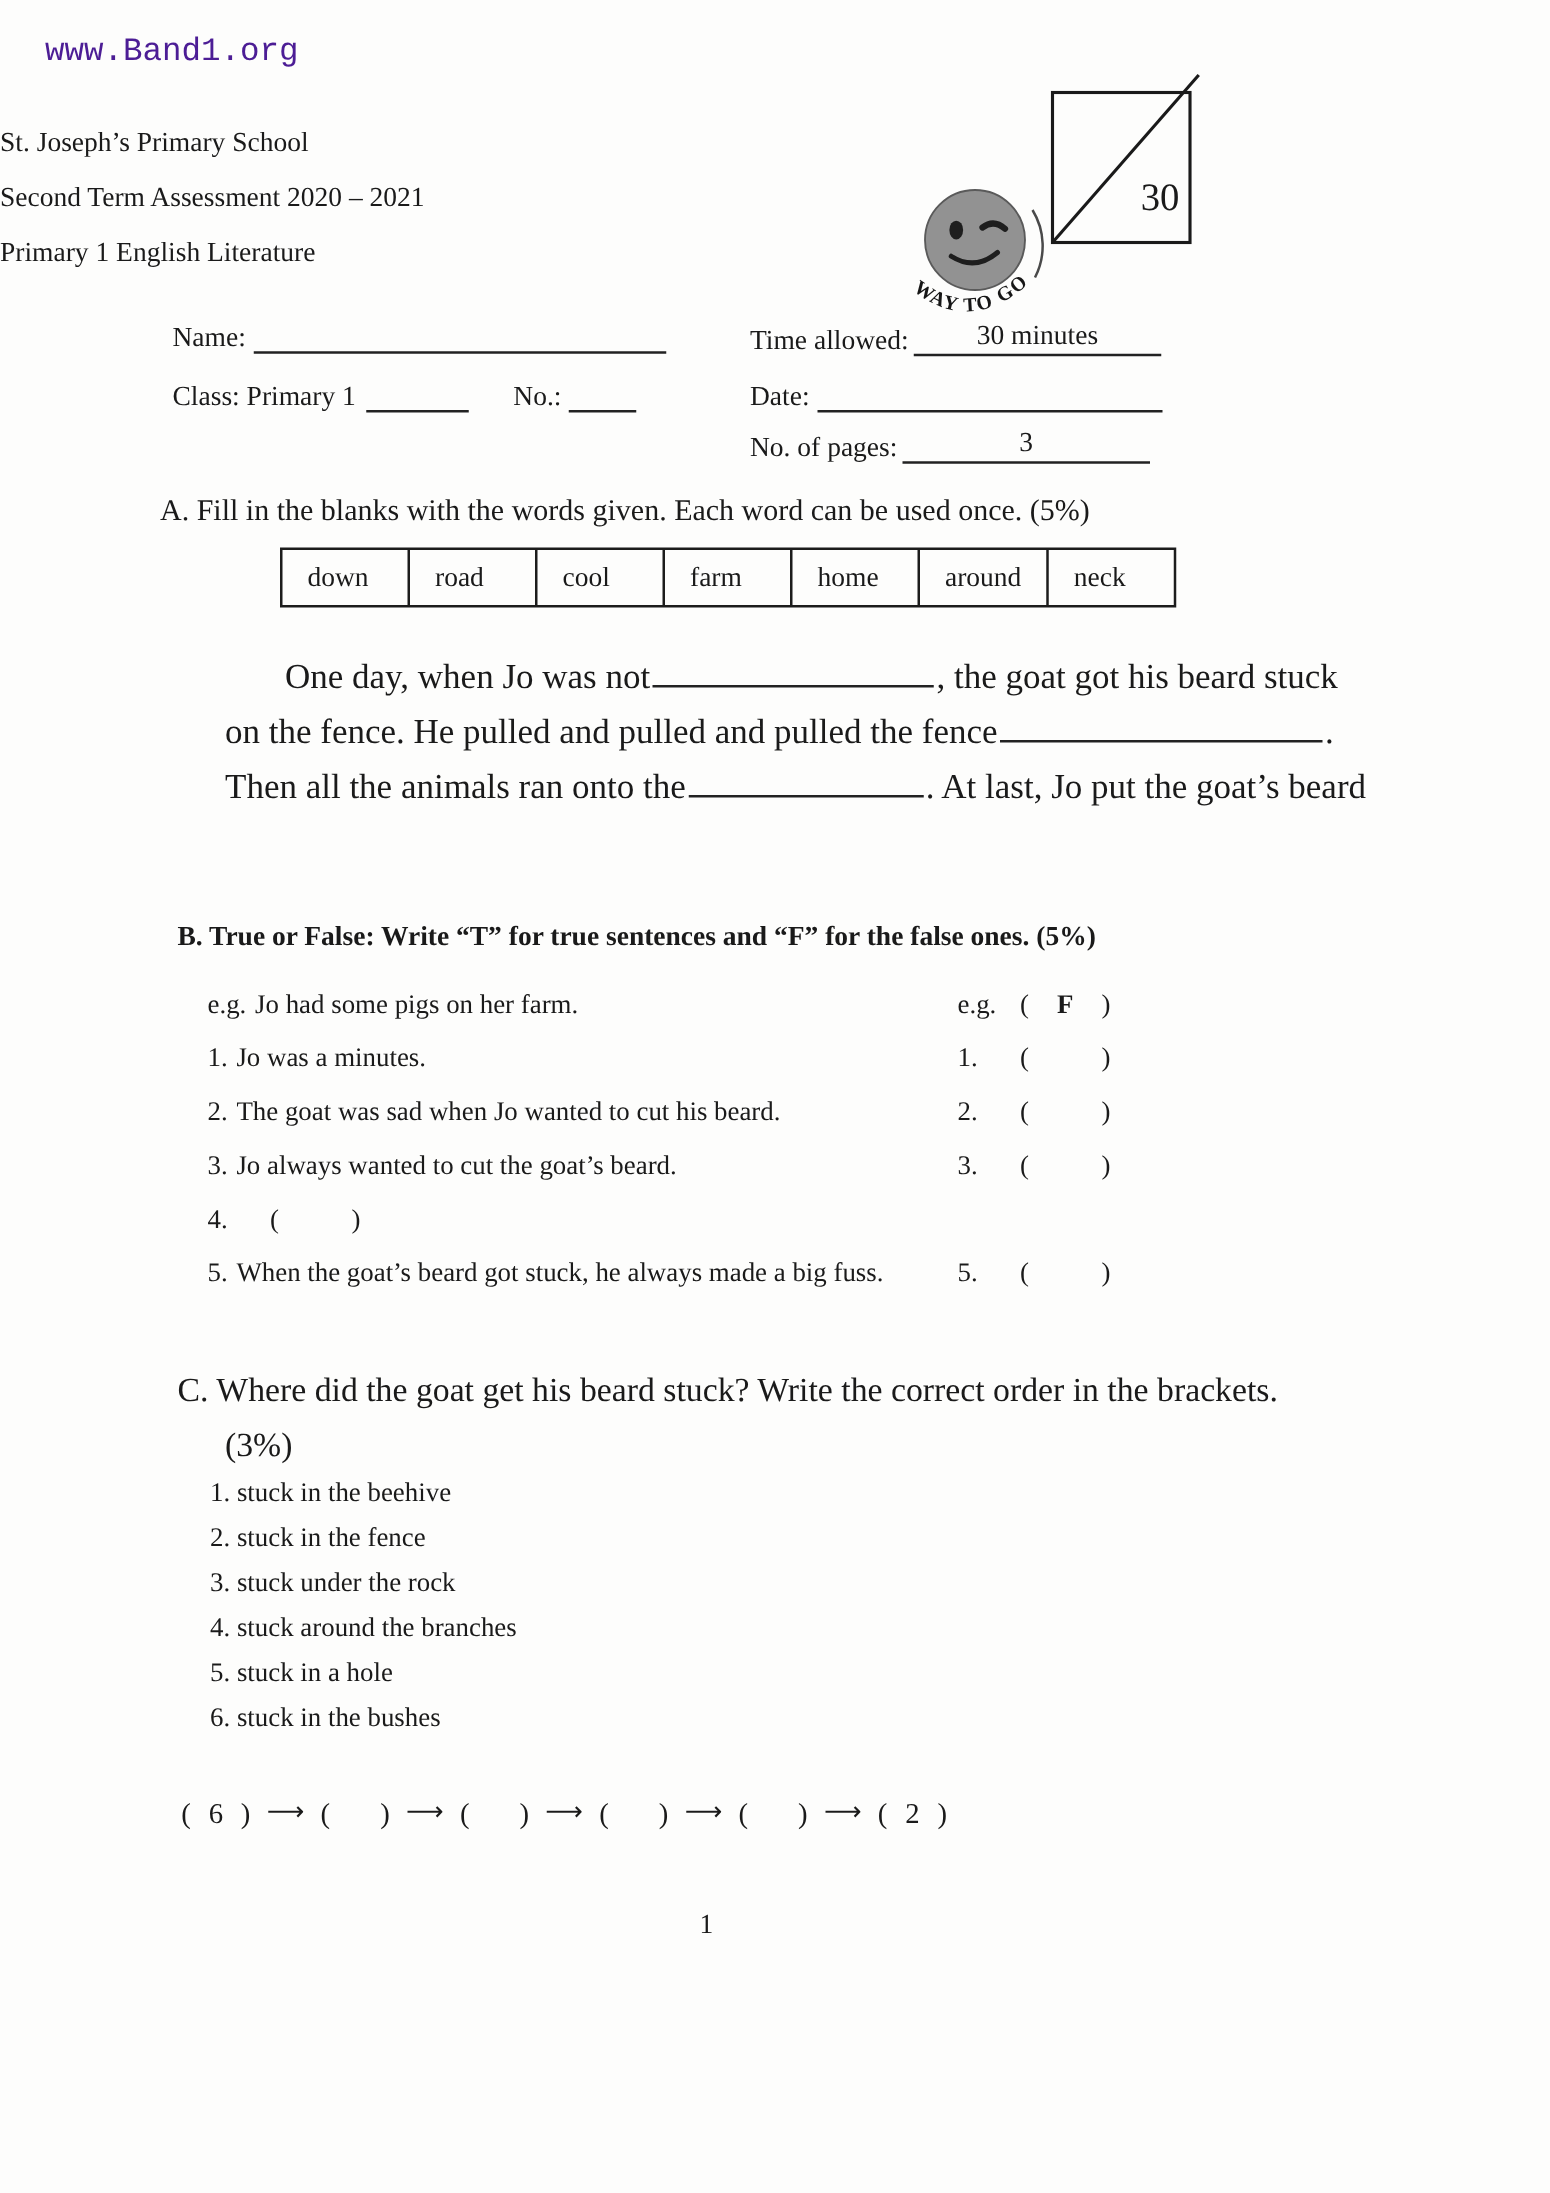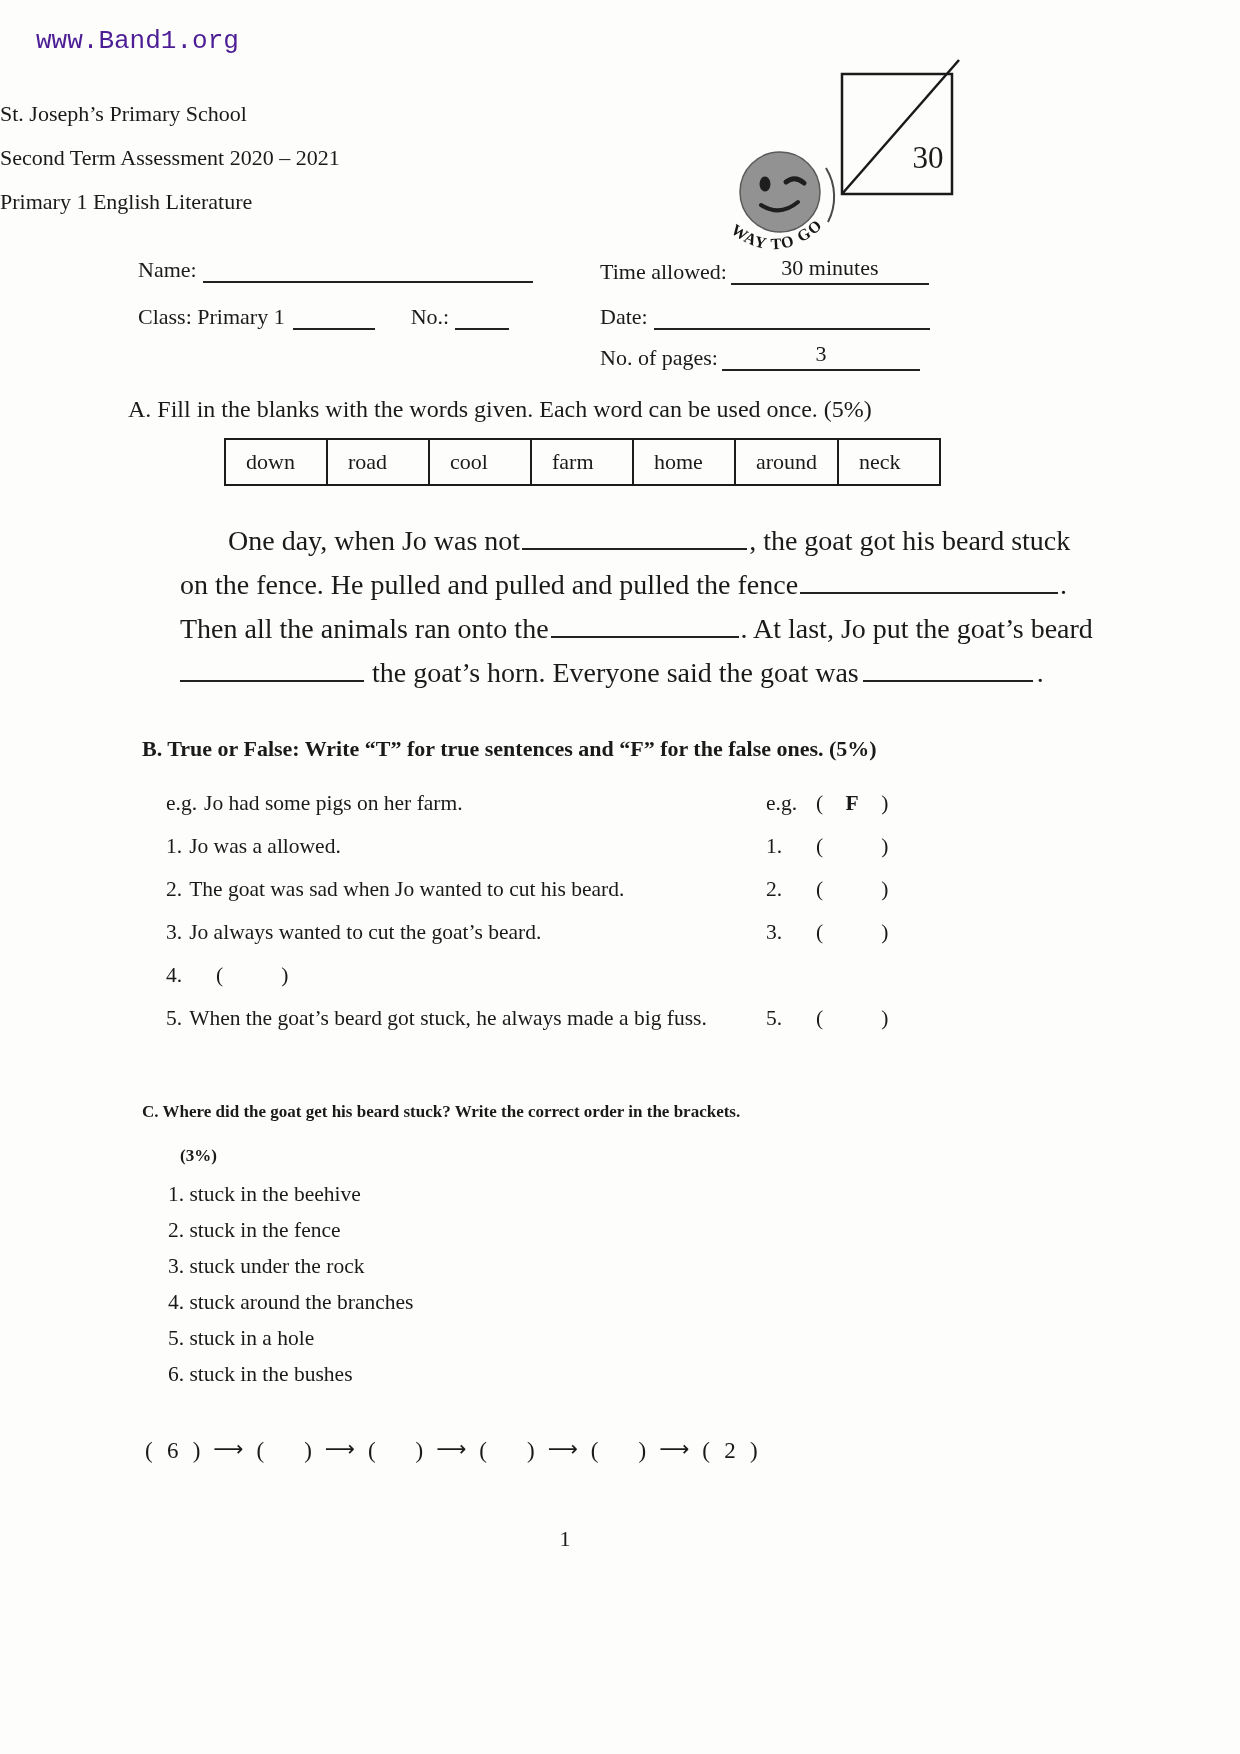--- a/index.html
+++ b/index.html
@@ -42,21 +42,21 @@
 
   .b-title{position:absolute;left:142px;top:736px;font-weight:bold;font-size:22px;white-space:nowrap}
   .b-items{position:absolute;left:166px;top:782px;width:770px;font-size:21.5px}
   .b-row{display:flex;height:43px;line-height:43px;align-items:baseline}
   .b-left{width:600px;white-space:nowrap}
   .b-label{margin-right:7px}
   .b-right{display:flex;white-space:nowrap}
   .b-rlabel{width:50px}
   .b-ans{display:inline-block;width:58px;text-align:center;font-weight:bold}
 
-  .c-title{position:absolute;left:142px;top:1090px;font-weight:bold;font-size:17px;width:960px;line-height:44px}
+  .c-title{position:absolute;left:142px;top:1090px;font-weight:normal;font-size:27px;width:960px;line-height:44px}
   .c-title .c-pct{padding-left:38px}
   .c-items{position:absolute;left:168px;top:1176px;font-size:21.5px}
   .c-item{height:36px;line-height:36px;white-space:nowrap}
   .c-answers{position:absolute;left:145px;top:1438px;font-size:23px;display:flex;align-items:baseline;white-space:nowrap}
   .c-group{display:inline-block}
   .c-ans{display:inline-block;width:40px;text-align:center}
   .c-arrow{font-family:"DejaVu Sans",sans-serif;margin:0 13px;font-size:21px;position:relative;top:-2px}
 
   .page-num{position:absolute;left:0;top:1526px;width:1130px;text-align:center;font-size:22px}
 </style>
@@ -128,41 +128,38 @@
   <div class="passage">
     <div class="p-line p-first">
       <span>One day, when Jo was not</span><span class="p-blank bl-p1"></span><span>, the goat got his beard stuck</span>
     </div>
     <div class="p-line">
       <span>on the fence. He pulled and pulled and pulled the fence</span><span class="p-blank bl-p2"></span><span>.</span>
     </div>
     <div class="p-line">
       <span>Then all the animals ran onto the</span><span class="p-blank bl-p3"></span><span>. At last, Jo put the goat’s beard</span>
     </div>
-    <div class="p-line">
-      <span class="p-blank bl-p4a"></span><span>the goat’s horn. Everyone said the goat was</span><span class="p-blank bl-p4b"></span><span>.</span>
-    </div>
   </div>
 
   <div class="b-title">B.   True or False: Write “T” for true sentences and “F” for the false ones. (5%)</div>
 
   <div class="b-items">
 
     <div class="b-row">
       <span class="b-left"><span class="b-label">e.g.</span><span>Jo had some pigs on her farm.</span></span>
       <span class="b-right">
           <span class="b-rlabel">e.g.</span>
           <span>(</span>
           <span class="b-ans">F</span>
           <span>)</span>
         </span>
     </div>
 
     <div class="b-row">
-      <span class="b-left"><span class="b-label">1.</span><span>Jo was a allowed.</span></span>
+      <span class="b-left"><span class="b-label">1.</span><span>Jo was a minutes.</span></span>
       <span class="b-right">
           <span class="b-rlabel">1.</span>
           <span>(</span>
           <span class="b-ans"></span>
           <span>)</span>
         </span>
     </div>
 
     <div class="b-row">
       <span class="b-left"><span class="b-label">2.</span><span>The goat was sad when Jo wanted to cut his beard.</span></span>

